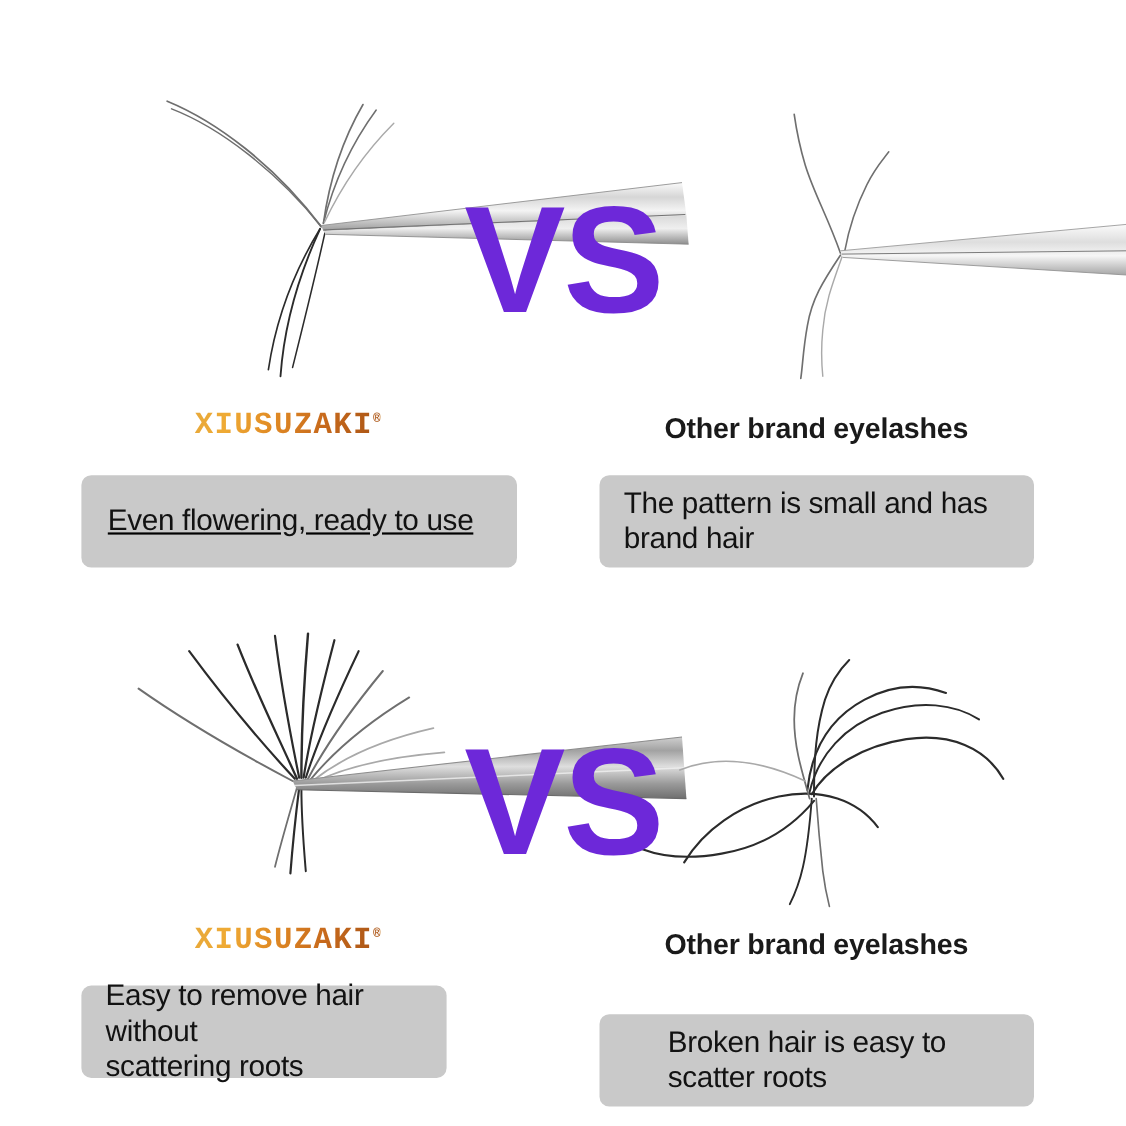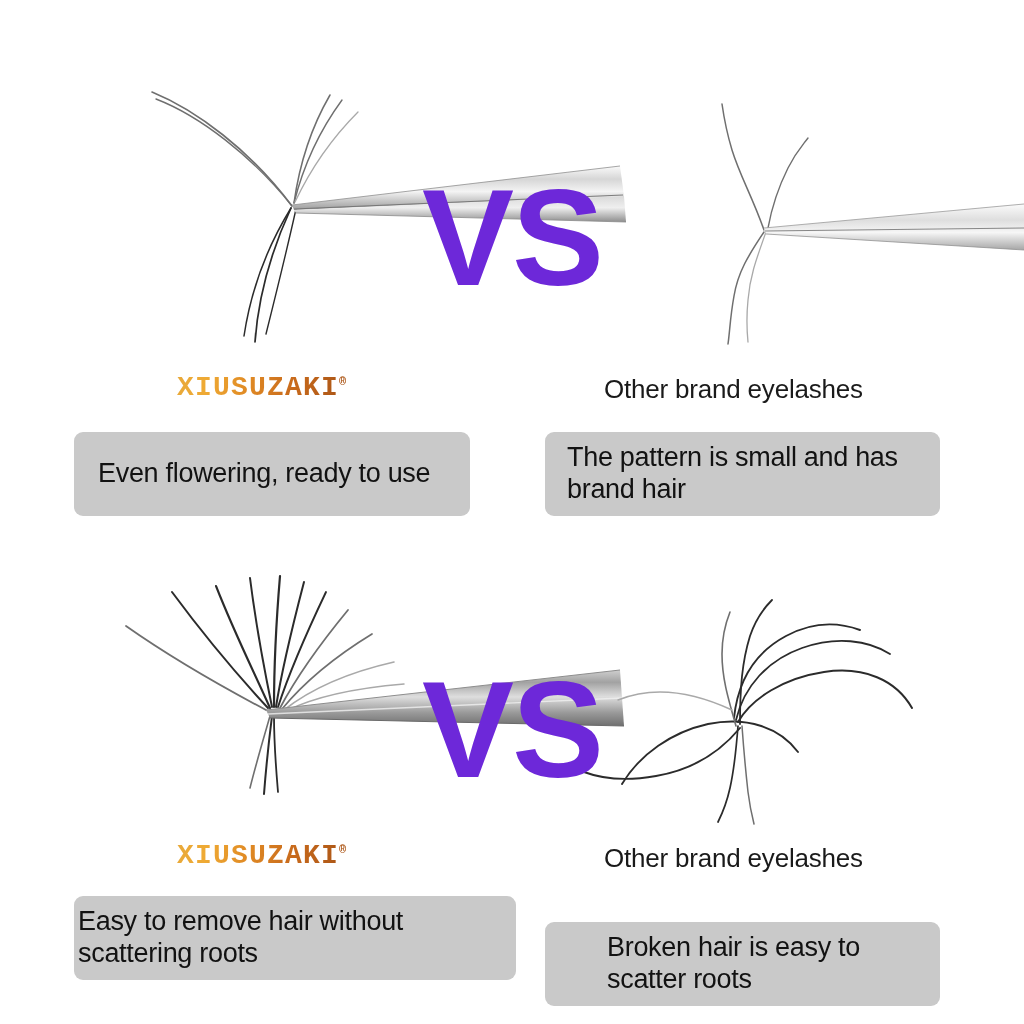--- a/index.html
+++ b/index.html
@@ -83,21 +83,21 @@
     font-size: 12px;
     vertical-align: super;
     letter-spacing: 0;
   }
   #block-top .brand-heading    { left: 177px; top: 372px; }
   #block-bottom .brand-heading { left: 177px; top: 328px; }
 
   .other-heading {
     position: absolute;
     font-family: "Liberation Sans", sans-serif;
-    font-weight: 400;
+    font-weight: 700;
     font-size: 26px;
     color: #1a1a1a;
     white-space: nowrap;
     letter-spacing: -0.2px;
   }
   #block-top .other-heading    { left: 604px; top: 374px; }
   #block-bottom .other-heading { left: 604px; top: 331px; }
 
   
   .caption-box {
@@ -114,30 +114,30 @@
     font-size: 27px;
     line-height: 1.18;
     color: #121212;
     letter-spacing: -0.3px;
     white-space: pre-line;
   }
 
   
   #caption-top-left {
     left: 74px;  top: 432px;  width: 396px; height: 84px;
-    padding-left: 24px; padding-right: 12px;
+    padding-left: 24px; padding-right: 12px; text-decoration: underline;
   }
   #caption-top-right {
     left: 545px; top: 432px;  width: 395px; height: 84px;
     padding-left: 22px; padding-right: 10px;
   }
   
   #caption-bottom-left {
-    left: 74px;  top: 384px;  width: 442px; height: 84px;
-    padding-left: 4px; padding-right: 10px;
+    left: 74px;  top: 384px;  width: 332px; height: 84px;
+    padding-left: 22px; padding-right: 10px;
   }
   #caption-bottom-right {
     left: 545px; top: 384px;  width: 395px; height: 84px;
     padding-left: 62px; padding-right: 10px; margin-top: 26px;
   }
 
   
   .lash      { fill: none; stroke: #2b2b2b; stroke-linecap: round; }
   .lash-soft { fill: none; stroke: #6f6f6f; stroke-linecap: round; }
   .lash-pale { fill: none; stroke: #a9a9a9; stroke-linecap: round; }

